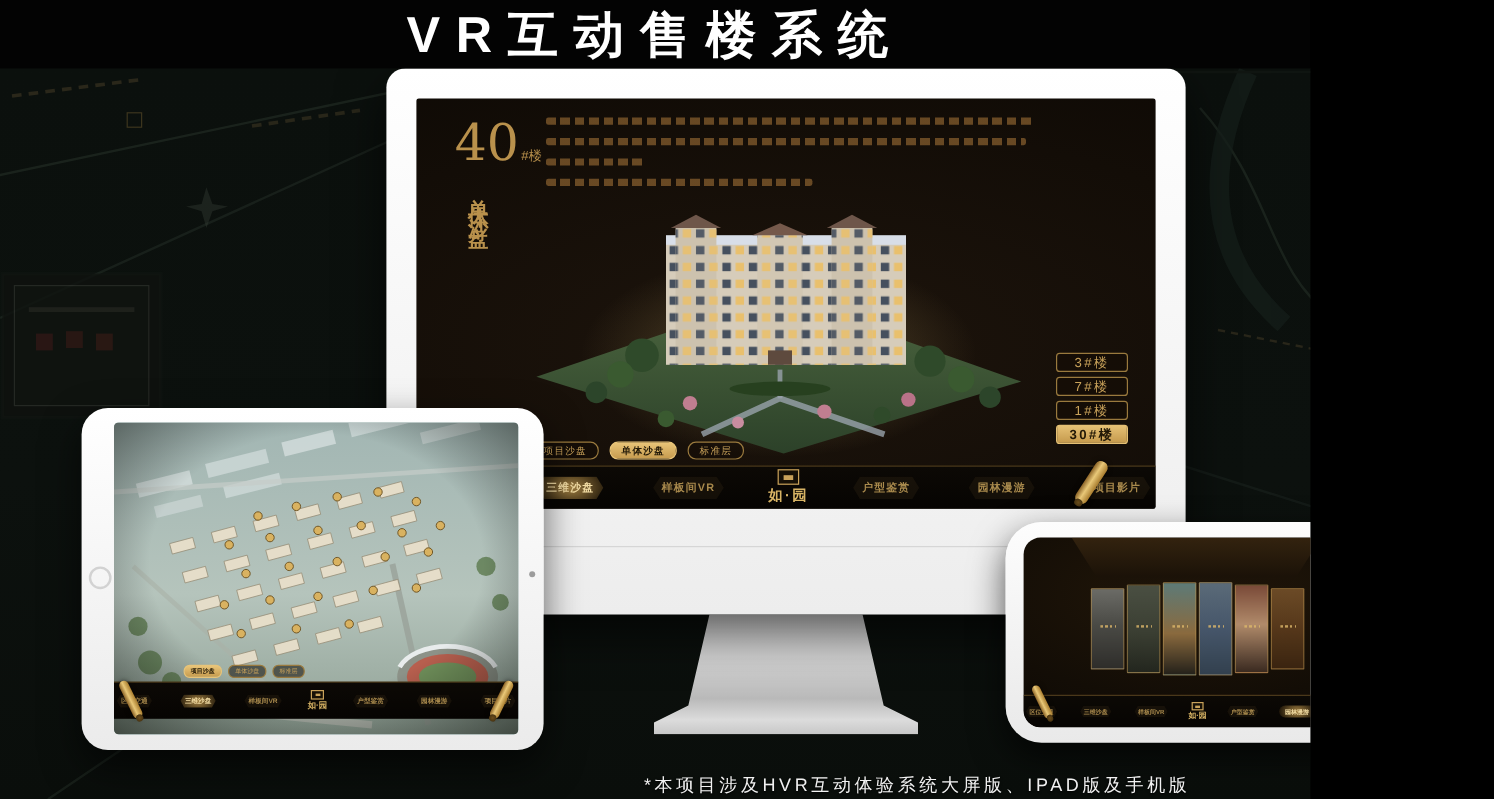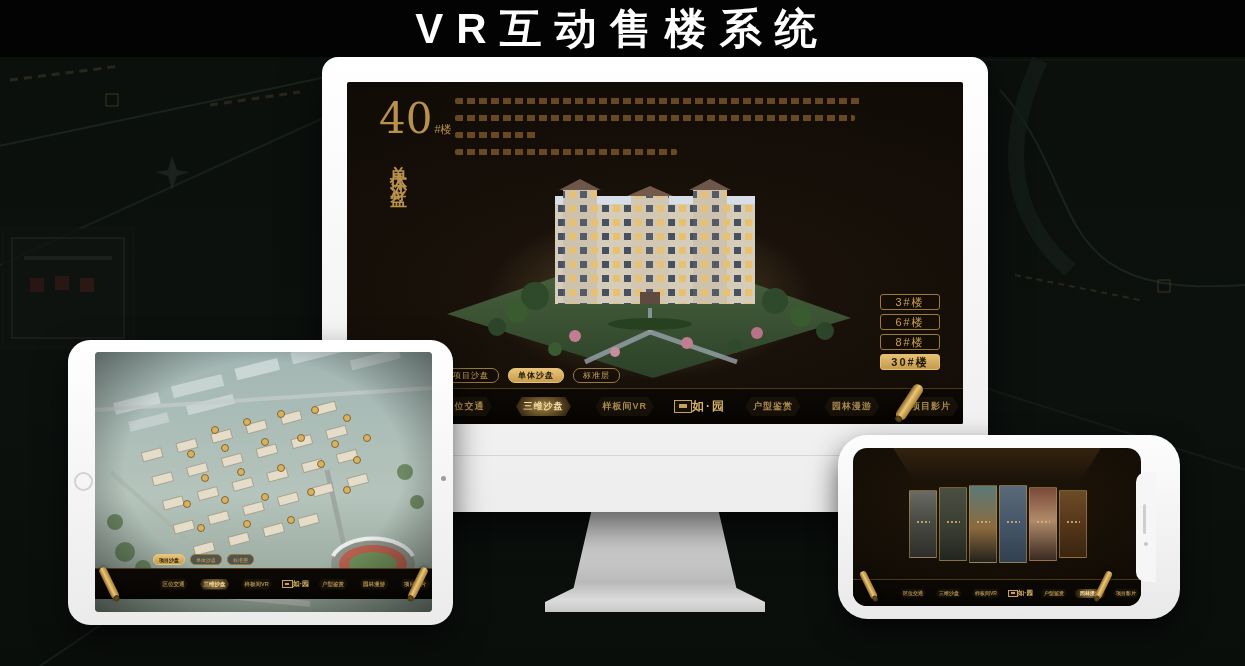--- a/index.html
+++ b/index.html
@@ -1,16 +1,16 @@
 <!DOCTYPE html>
 <html><head>
 <meta charset="utf-8">
 <style>
   html,body{margin:0;padding:0;background:#000;}
-  .canvas{position:relative;width:1245px;height:666px;overflow:hidden;
+  .canvas{position:relative;width:1092px;height:666px;overflow:hidden;
     background:linear-gradient(180deg,#000 0,#000 56px,#0b100d 57px,#0c110e 60%,#0a0e0b 100%);
     font-family:"Liberation Sans",sans-serif;}
   
   .bg-svg{position:absolute;left:0;top:0;z-index:0;}
   
   .banner{position:absolute;left:0;top:0;width:100%;height:57px;background:#030303;
     display:flex;align-items:center;justify-content:center;z-index:2;}
   .banner .t{color:#fff;font-size:42px;font-weight:700;letter-spacing:13px;line-height:1;}
   
   .footnote{position:absolute;right:100px;bottom:2px;color:#f1f1f1;font-size:15px;
@@ -37,26 +37,26 @@
   .floor-btns{position:absolute;left:533px;top:212px;display:flex;flex-direction:column;gap:4px;}
   .fbtn{width:58px;height:14px;border:1px solid #9a7a3e;border-radius:3px;background:rgba(20,12,5,.6);
     color:#c9a25a;font-size:11px;letter-spacing:2px;display:flex;align-items:center;justify-content:center;}
   .fbtn.active{background:linear-gradient(180deg,#e5c074,#c59a4d);color:#221806;border-color:#e5c074;font-weight:700;}
   .subtabs{position:absolute;left:96px;top:286px;display:flex;gap:9px;}
   .stab{height:13px;padding:0 9px;border:1px solid #9a7a3e;border-radius:7px;color:#c9a25a;
     font-size:8px;letter-spacing:1px;display:flex;align-items:center;background:rgba(20,12,5,.5);}
   .stab.active{background:linear-gradient(180deg,#e8c478,#c79c4f);color:#241a08;border-color:#e8c478;font-weight:700;}
   
   .gnav{position:absolute;left:0;right:0;bottom:0;background:linear-gradient(180deg,#0c0905,#060402);
-    border-top:1px solid rgba(178,136,62,.4);display:flex;align-items:center;justify-content:flex-end;}
+    border-top:1px solid rgba(178,136,62,.4);display:flex;align-items:center;justify-content:space-between;}
   .gnav .item{color:#a8894c;white-space:nowrap;background:rgba(201,162,90,.07);
     clip-path:polygon(7% 50%,16% 0,84% 0,93% 50%,84% 100%,16% 100%);font-weight:bold;}
   .gnav .item.active{background:radial-gradient(60% 120% at 50% 50%,rgba(214,170,88,.75),rgba(120,88,34,.25) 80%);
     color:#f3dda4;font-weight:700;}
-  .gnav .logo{display:flex;flex-direction:row;align-items:center;color:#d8b465;}
+  .gnav .logo{display:flex;flex-direction:column;align-items:center;color:#d8b465;}
   .seal{border:1px solid #c9a25a;background:#161006;display:flex;align-items:center;justify-content:center;}
   .seal i{display:block;background:#c9a25a;}
   .nav-lg{height:35px;gap:15px;}
   .nav-lg .item{font-size:9px;letter-spacing:1px;padding:3px 12px;}
   .nav-lg .logo{font-size:12px;font-weight:700;letter-spacing:2px;}
   .nav-lg .seal{width:16px;height:11px;margin-bottom:1px;}
   .nav-lg .seal i{width:8px;height:4px;}
   .nav-sm{height:30px;gap:7px;}
   .nav-sm .item{font-size:5.5px;padding:2px 6px;}
   .nav-sm .logo{font-size:7px;font-weight:700;}
@@ -201,22 +201,22 @@
         <circle cx="140" cy="190" r="6" fill="#c07e90"></circle>
           <circle cx="252" cy="197" r="6" fill="#c07e90"></circle>
         <circle cx="322" cy="187" r="6" fill="#b97288"></circle>
           <circle cx="180" cy="206" r="5" fill="#c98da0"></circle>
         <circle cx="120" cy="203" r="7" fill="#3a5a30"></circle>
           <circle cx="300" cy="200" r="7" fill="#2f4a2a"></circle>
       </svg>
 
       <div class="floor-btns">
         <div class="fbtn">3#楼</div>
-        <div class="fbtn">6#楼</div>
-        <div class="fbtn">8#楼</div>
+        <div class="fbtn">7#楼</div>
+        <div class="fbtn">1#楼</div>
         <div class="fbtn active">30#楼</div>
       </div>
 
       <div class="subtabs">
         <div class="stab">项目沙盘</div>
         <div class="stab active">单体沙盘</div>
         <div class="stab">标准层</div>
       </div>
 
       <div class="gnav nav-lg">
@@ -394,13 +394,14 @@
       </div>
       <div class="scroll" style="left:12px;bottom:6px;width:7px;height:30px;transform:rotate(-26deg);"></div>
       <div class="scroll" style="right:34px;bottom:6px;width:7px;height:30px;transform:rotate(26deg);"></div>
     </div>
     <div class="p-notch">
       <div class="p-speaker"></div>
       <div class="p-cam"></div>
     </div>
   </div>
 
+  <div class="footnote">*本项目涉及HVR互动体验系统大屏版、IPAD版及手机版</div>
 </div>
 
 </body></html>

